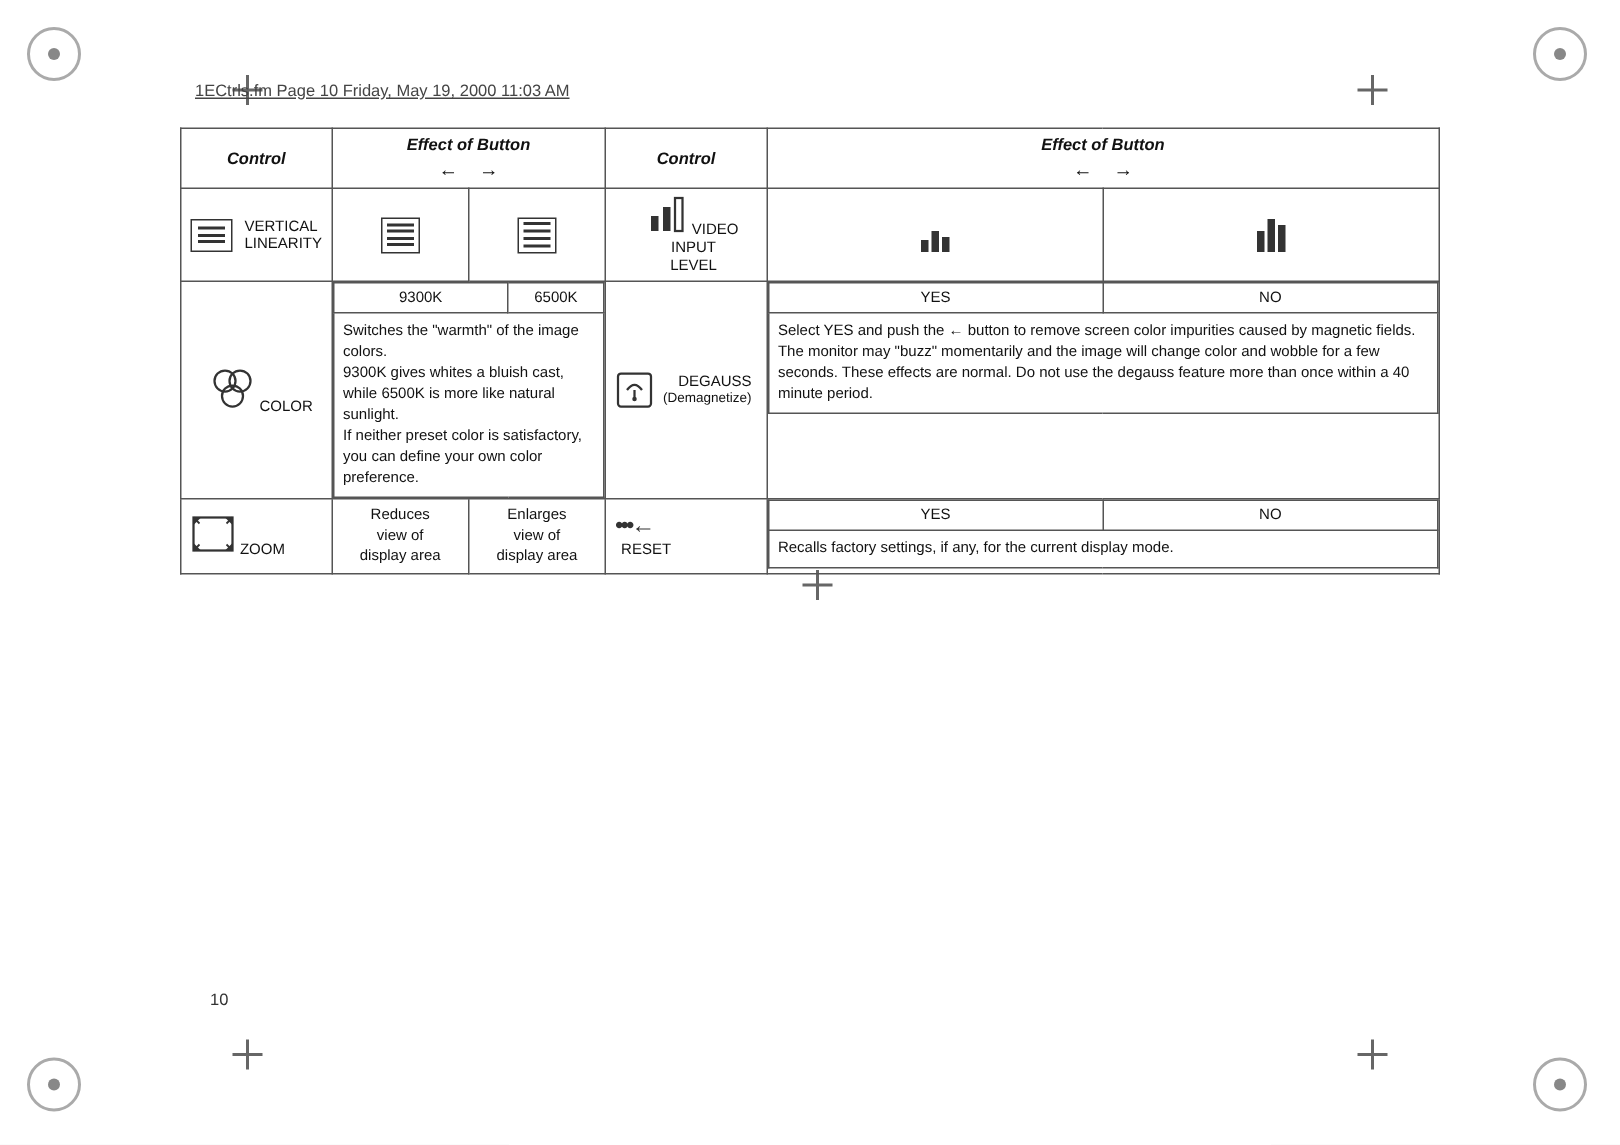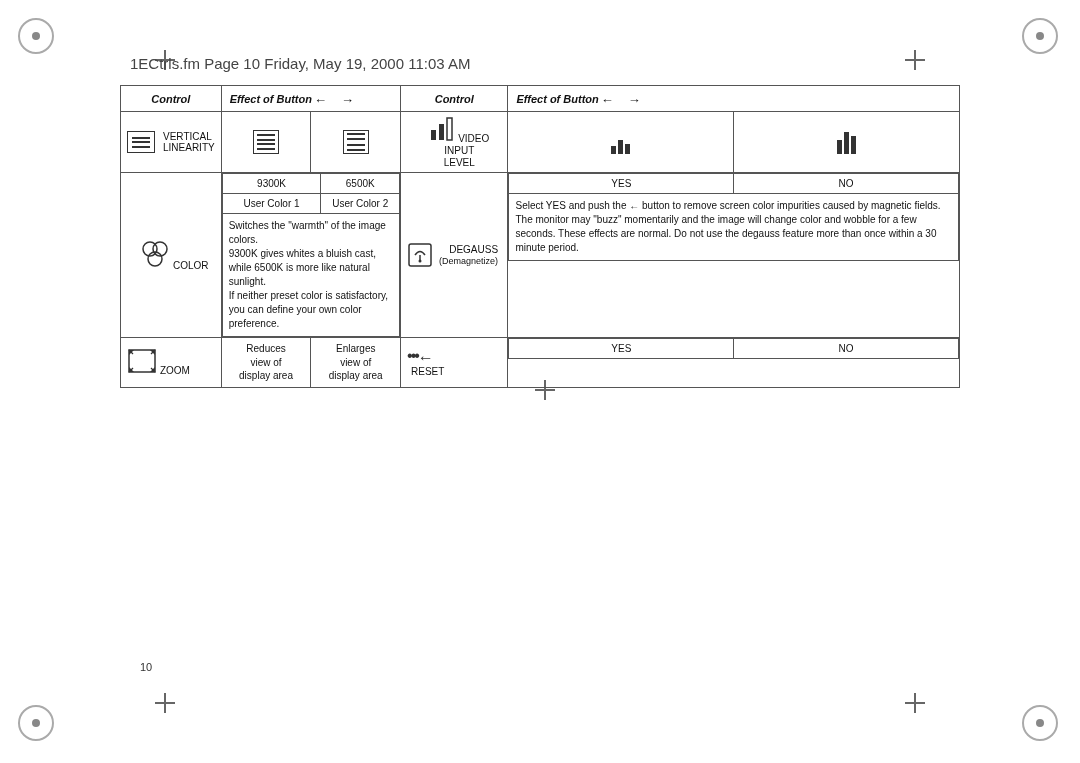--- a/index.html
+++ b/index.html
@@ -71,22 +71,23 @@
       height: 2px;
       top: 9px;
       left: 0;
     }
 
     
     .header-line {
       position: absolute;
       top: 55px;
       left: 130px;
-      font-size: 15px;
+      font-size: 11px;
       color: #444;
+      text-decoration: underline;
     }
 
     
     .page-number {
       position: absolute;
       bottom: 90px;
       left: 140px;
       font-size: 11px;
       color: #333;
     }
@@ -117,21 +118,21 @@
     .header-row th {
       font-style: italic;
       font-weight: bold;
       background: #fff;
       padding: 5px 8px;
       font-size: 11px;
     }
 
     .header-effect {
       display: flex;
-      flex-direction: row;
+      flex-direction: column;
       align-items: center;
       gap: 2px;
     }
     .header-arrows {
       display: flex;
       gap: 14px;
       font-size: 13px;
     }
 
     
@@ -347,24 +348,20 @@
           </td>
 
           <td colspan="2" style="padding:0;vertical-align:top;">
             <table style="width:100%;border-collapse:collapse;">
               <tbody>
                   <tr>
                 <td style="border-right:1px solid #555;border-bottom:1px solid #555;text-align:center;padding:4px 16px;font-size:10px;">9300K</td>
                 <td style="border-bottom:1px solid #555;text-align:center;padding:4px 2px;font-size:10px;">6500K</td>
               </tr>
               <tr>
-                <td style="border-right:1px solid #555;border-bottom:1px solid #555;text-align:center;padding:4px 2px;font-size:10px;">User Color 1</td>
-                <td style="border-bottom:1px solid #555;text-align:center;padding:4px 2px;font-size:10px;">User Color 2</td>
-              </tr>
-              <tr>
                 <td colspan="2" style="text-align:left;padding:5px 6px;font-size:10px;line-height:1.4;vertical-align:top;">
                   Switches the "warmth" of the image colors.<br>
                   9300K gives whites a bluish cast, while 6500K is more like natural sunlight.<br>
                   If neither preset color is satisfactory, you can define your own color preference.
                 </td>
               </tr>
             </tbody>
               </table>
           </td>
 
@@ -385,21 +382,21 @@
 
           <td colspan="2" style="padding:0;vertical-align:top;">
             <table style="width:100%;border-collapse:collapse;">
               <tbody>
                   <tr>
                 <td style="border-right:1px solid #555;border-bottom:1px solid #555;text-align:center;padding:4px;font-size:10px;width:50%;">YES</td>
                 <td style="border-bottom:1px solid #555;text-align:center;padding:4px;font-size:10px;width:50%;">NO</td>
               </tr>
               <tr>
                 <td colspan="2" style="text-align:left;padding:5px 6px;font-size:10px;line-height:1.4;vertical-align:top;">
-                  Select YES and push the ← button to remove screen color impurities caused by magnetic fields. The monitor may "buzz" momentarily and the image will change color and wobble for a few seconds. These effects are normal. Do not use the degauss feature more than once within a 30 minute period.
+                  Select YES and push the ← button to remove screen color impurities caused by magnetic fields. The monitor may "buzz" momentarily and the image will change color and wobble for a few seconds. These effects are normal. Do not use the degauss feature more than once within a 40 minute period.
                 </td>
               </tr>
             </tbody>
               </table>
           </td>
         </tr>
 
         <tr>
 
           <td style="text-align:left;vertical-align:middle;margin-left:32px;">
@@ -442,20 +439,23 @@
             </div>
           </td>
 
           <td colspan="2" style="padding:0;vertical-align:top;">
             <table style="width:100%;border-collapse:collapse;">
               <tbody>
                   <tr>
                 <td style="border-right:1px solid #555;border-bottom:1px solid #555;text-align:center;padding:4px;font-size:10px;width:50%;">YES</td>
                 <td style="border-bottom:1px solid #555;text-align:center;padding:4px;font-size:10px;width:50%;">NO</td>
               </tr>
+              <tr>
+                <td colspan="2" style="text-align:left;padding:5px 6px;font-size:10px;line-height:1.4;vertical-align:top;">Recalls factory settings, if any, for the current display mode.</td>
+              </tr>
             </tbody>
               </table>
           </td>
         </tr>
       </tbody>
     </table>
   </div>
 
 </div>
 

